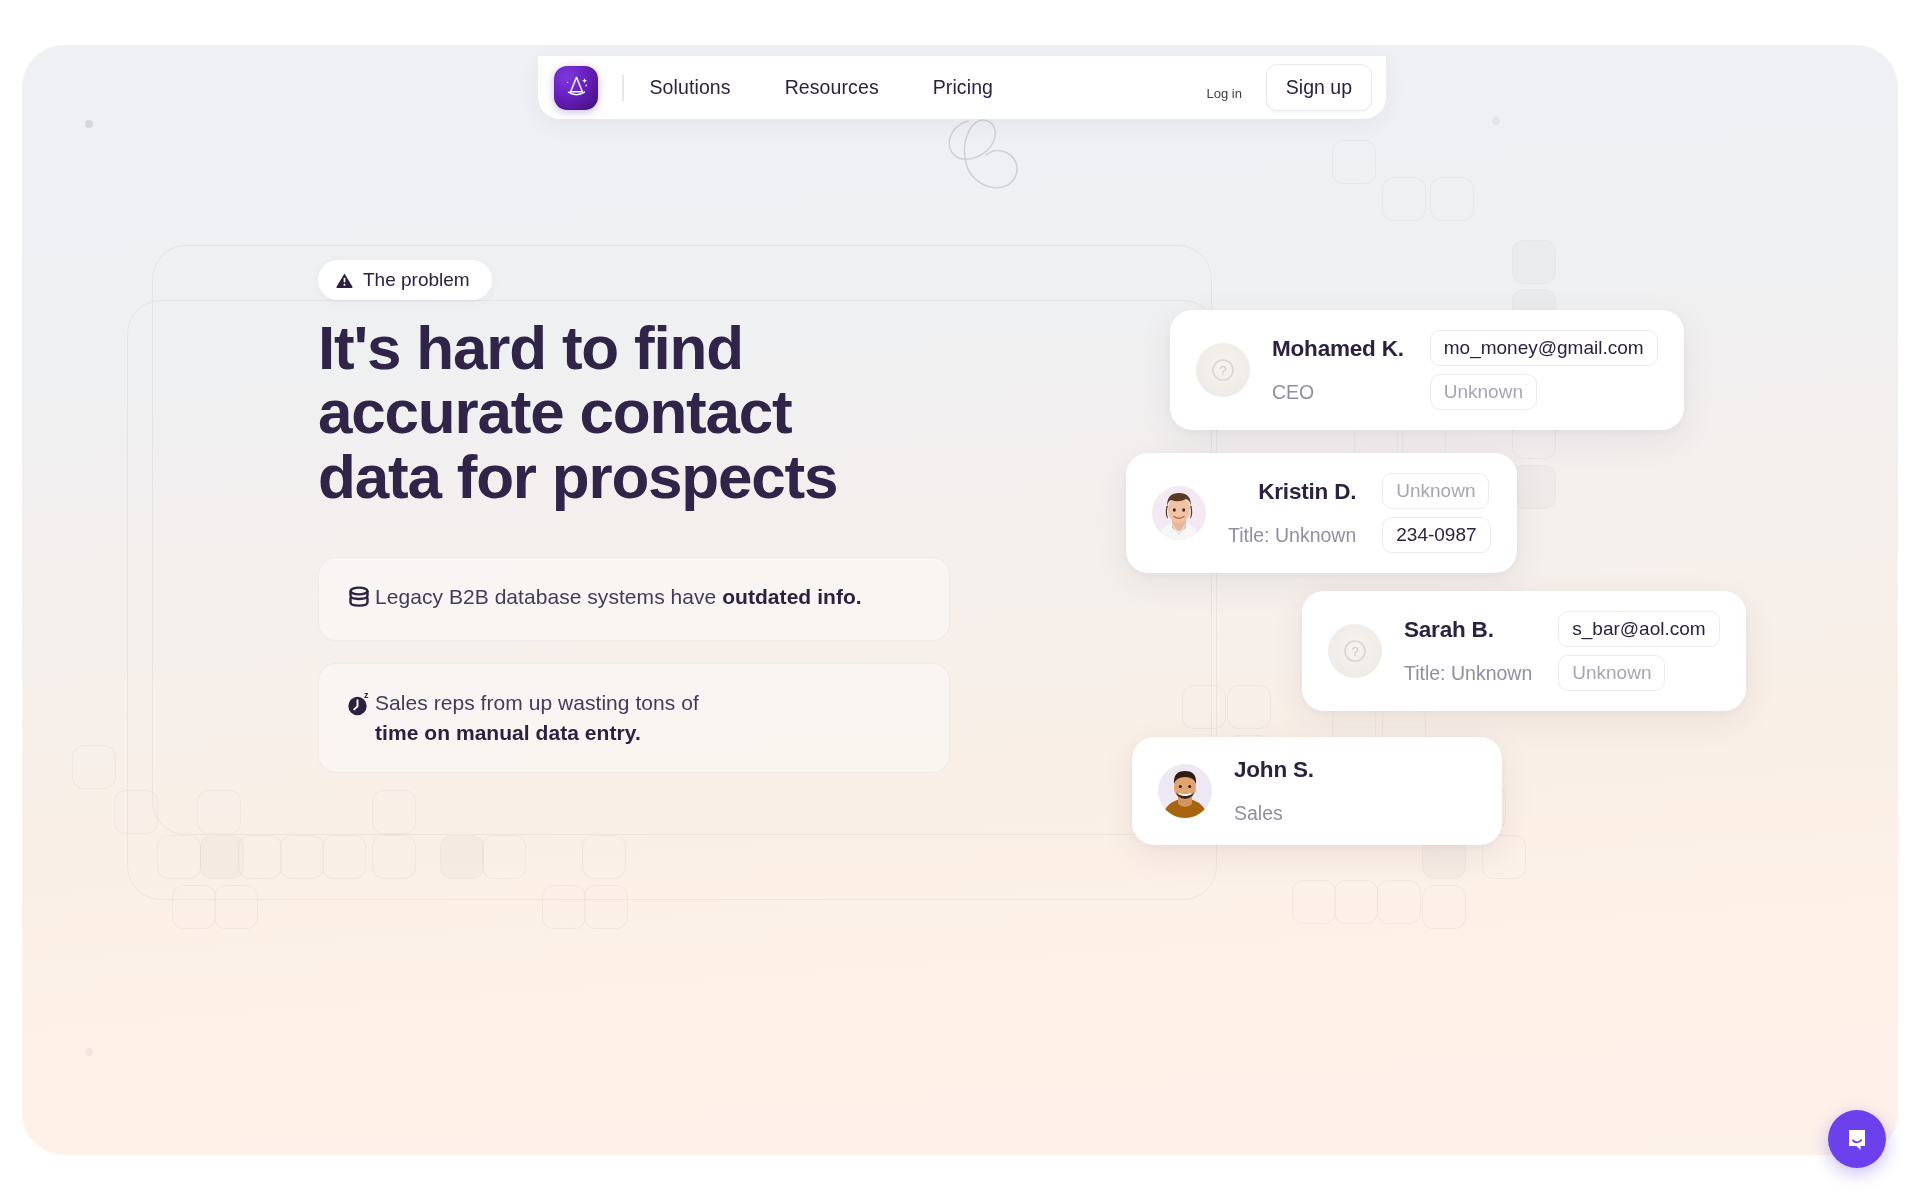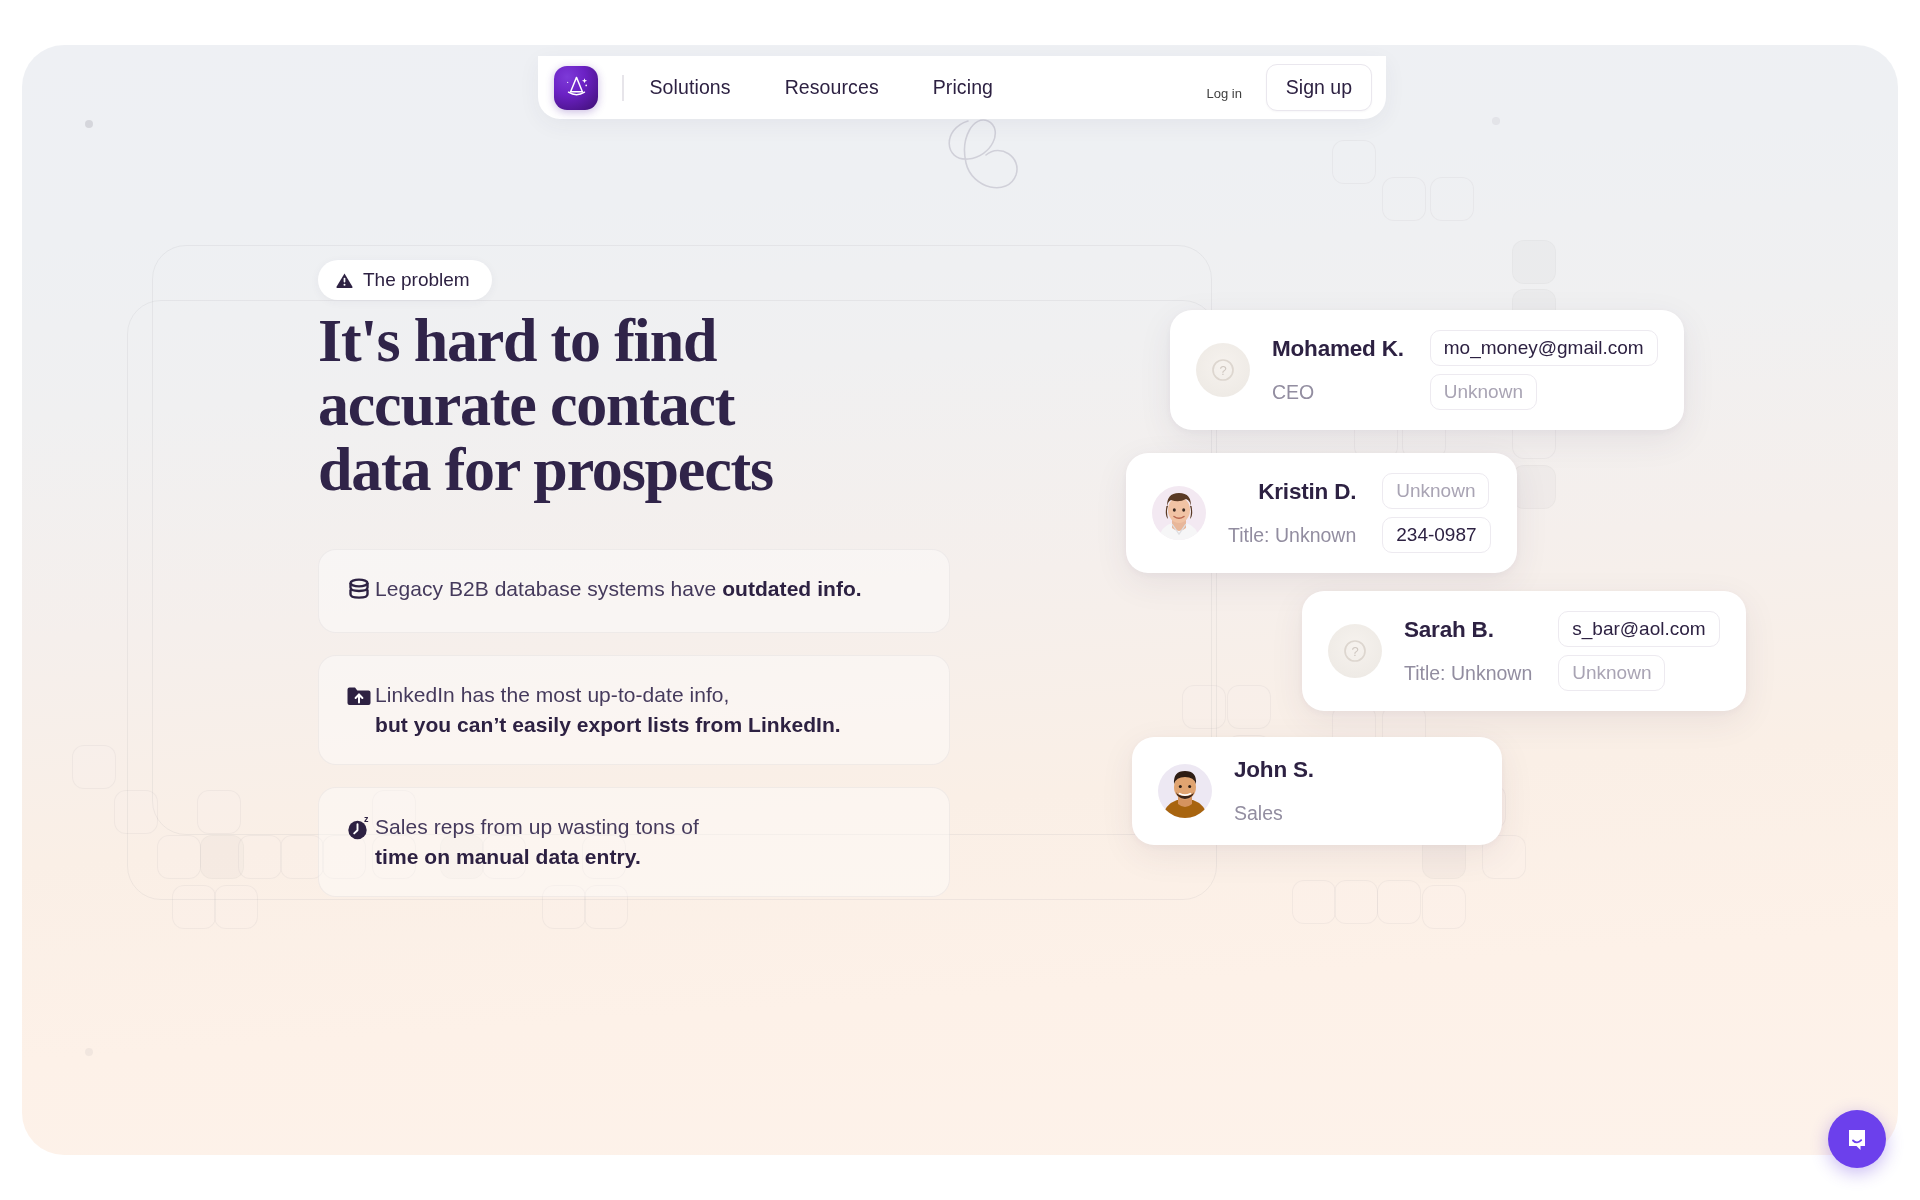--- a/index.html
+++ b/index.html
@@ -154,27 +154,26 @@
     border-radius: 999px;
     padding: 9px 22px 9px 17px;
     box-shadow: 0 2px 10px rgba(60,50,90,0.05);
   }
   .badge-label {
     font-size: 19px;
     color: #2d2142;
     white-space: nowrap;
   }
   .headline {
-    margin-top: 8px;
+    margin-top: 16px;
     font-size: 62px;
     line-height: 1.04;
     font-weight: 700;
     color: #302449;
     letter-spacing: -1.2px;
-    font-family: Liberation Serif, serif;
   }
 
   .cards { margin-top: 48px; display: flex; flex-direction: column; gap: 22px; }
   .pcard {
     background: rgba(255,255,255,0.40);
     border: 1.5px solid rgba(160,155,165,0.13);
     border-radius: 18px;
     padding: 24px 26px;
     display: flex;
     align-items: flex-start;
@@ -353,27 +352,20 @@
           <div class="pcard">
             <div class="pcard-icon"><svg width="28" height="28" viewBox="0 0 28 28">
                 <ellipse cx="14" cy="7" rx="8.5" ry="3.4" fill="none" stroke="#2d2142" stroke-width="2.4"></ellipse>
                 <path d="M5.5 7 v4.6 Q5.5 15 14 15 Q22.5 15 22.5 11.6 V7" fill="none" stroke="#2d2142" stroke-width="2.4"></path>
                 <path d="M5.5 13.6 v4.6 Q5.5 21.6 14 21.6 Q22.5 21.6 22.5 18.2 v-4.6" fill="none" stroke="#2d2142" stroke-width="2.4"></path>
               </svg></div>
             <div class="pcard-text"><span>Legacy B2B database systems have </span><b>outdated info.</b></div>
           </div>
           <div class="pcard">
             <div class="pcard-icon"><svg width="28" height="28" viewBox="0 0 28 28">
-                <path d="M2.5 7.5 Q2.5 5.5 4.5 5.5 H10 L12.3 8.4 H23.5 Q25.5 8.4 25.5 10.4 V21 Q25.5 23 23.5 23 H4.5 Q2.5 23 2.5 21 Z" fill="#2d2142"></path>
-                <path d="M14 20.5 V12.5 M14 12.5 L10.6 16 M14 12.5 L17.4 16" fill="none" stroke="#ffffff" stroke-width="2" stroke-linecap="round" stroke-linejoin="round"></path>
-              </svg></div>
-            <div class="pcard-text"><span>LinkedIn has the most up-to-date info,</span><br><b>but you can’t easily export lists from LinkedIn.</b></div>
-          </div>
-          <div class="pcard">
-            <div class="pcard-icon"><svg width="28" height="28" viewBox="0 0 28 28">
                 <circle cx="12.5" cy="16" r="9.2" fill="#2d2142"></circle>
                 <path d="M12.5 10.2 V16.2 L9.2 19.4" fill="none" stroke="#ffffff" stroke-width="1.9" stroke-linecap="round" stroke-linejoin="round"></path>
                 <text x="21.2" y="8.4" font-family="Liberation Sans, sans-serif" font-size="9" font-weight="700" fill="#2d2142" text-anchor="middle">z</text>
               </svg></div>
             <div class="pcard-text"><span>Sales reps from up wasting tons of</span><br><b>time on manual data entry.</b></div>
           </div>
         </div>
     </div>
 
     <div id="contact-cards">

